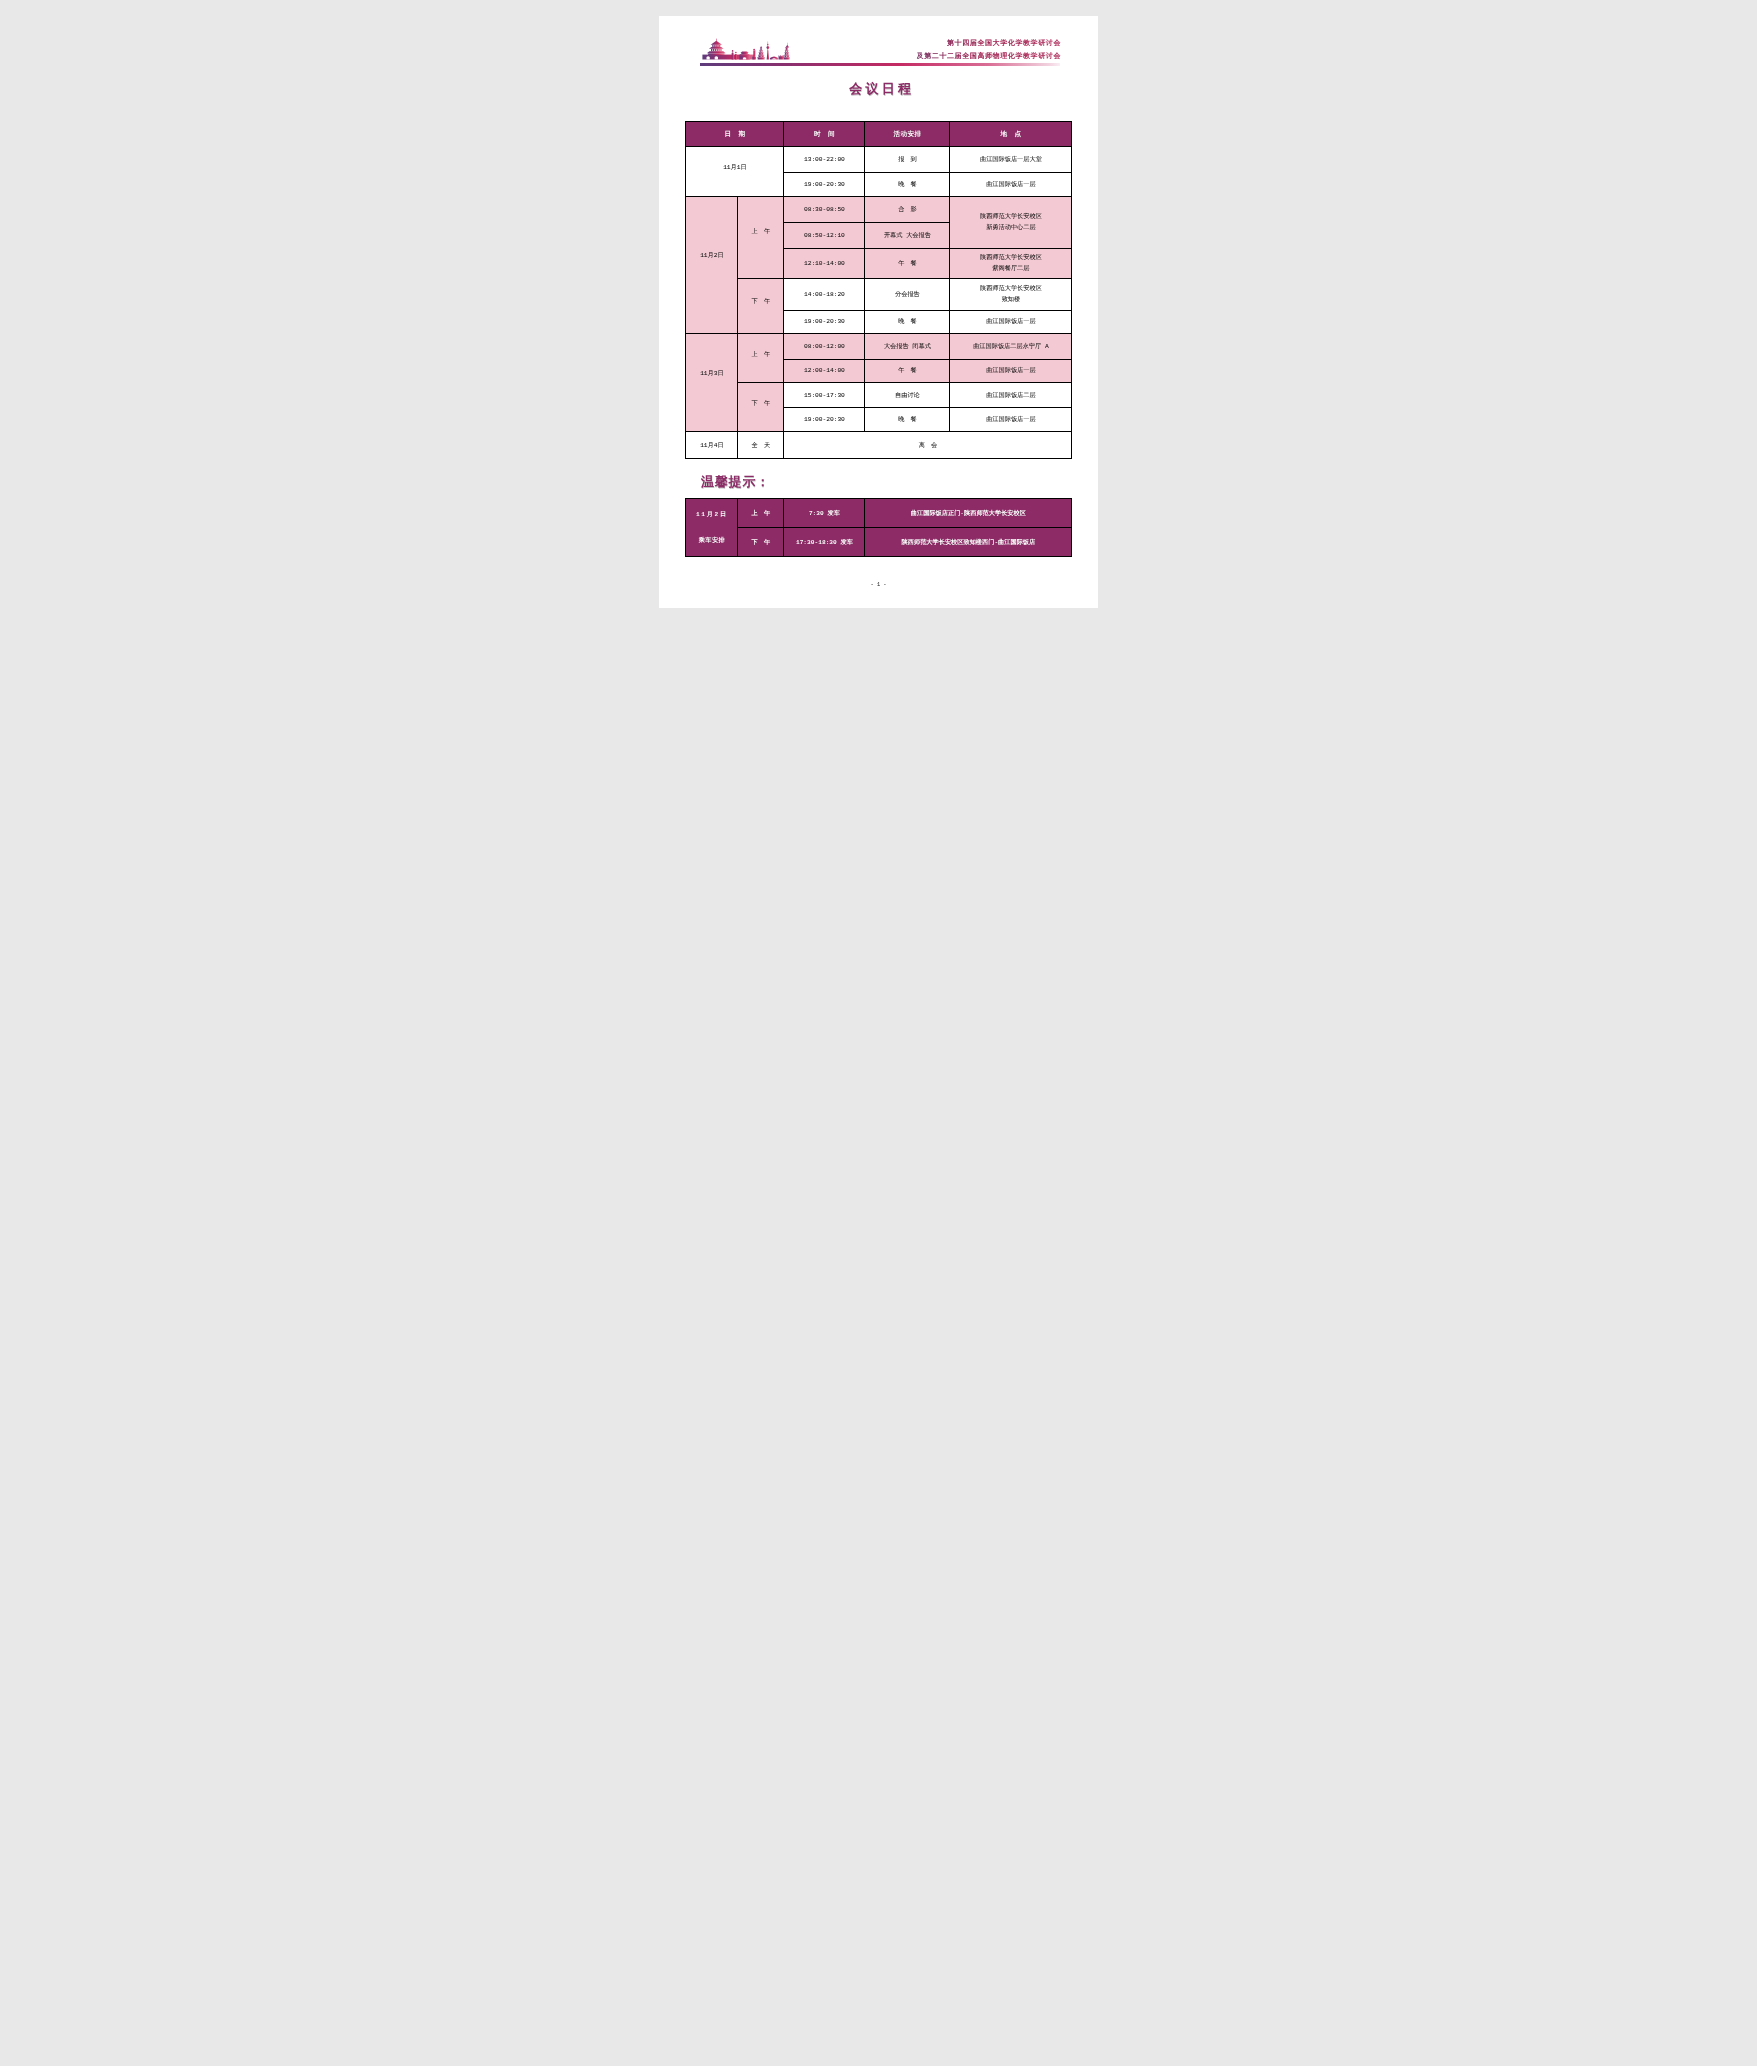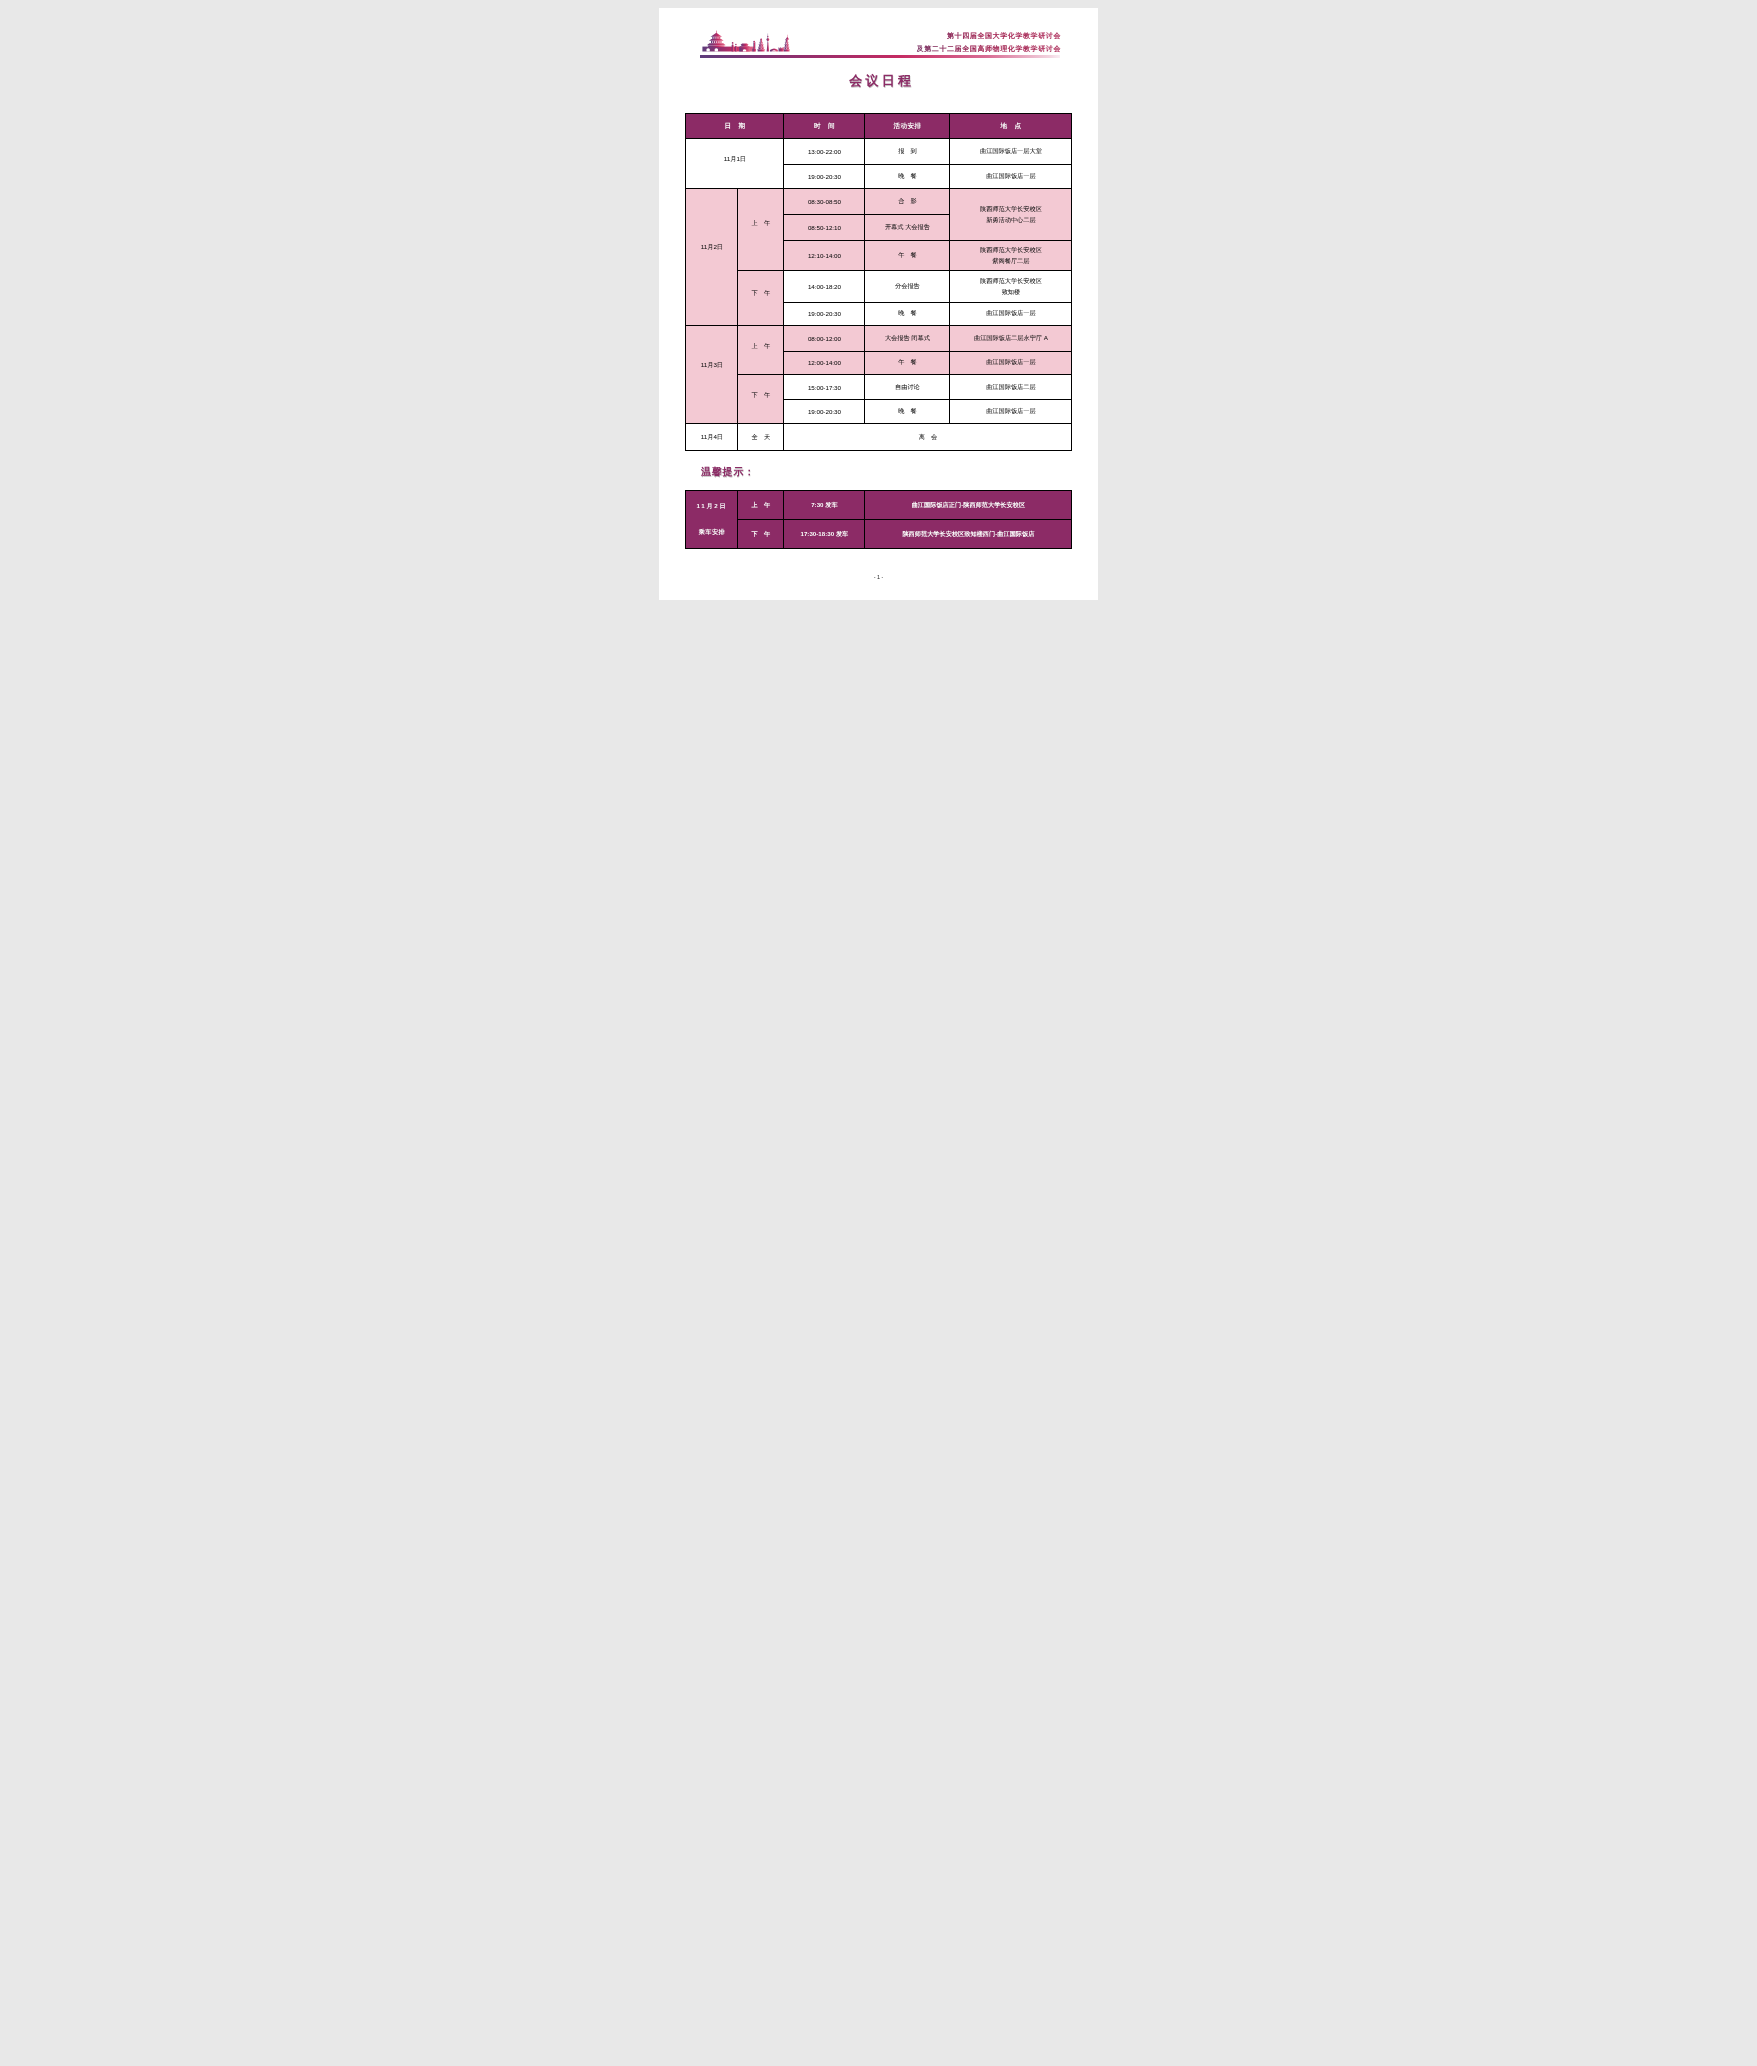--- a/index.html
+++ b/index.html
@@ -1,21 +1,21 @@
 <!DOCTYPE html>
 <html lang="zh" style="font-size:6.6px"><head>
 <meta charset="utf-8">
 <style>
   html,body{margin:0;padding:0;background:#e8e8e8;}
   .page{
     position:relative;
     width:439px;height:592px;
-    margin:8px auto;
+    margin:16px auto;
     background:#ffffff;
-    font-family:Liberation Sans, sans-serif;
+    font-family:Liberation Mono, monospace;
     color:#111;
     overflow:hidden;
     text-shadow:0.2px 0.4px 0.2px rgba(0,0,0,0.18);
   }
   
   .logo{position:absolute;left:43px;top:22px;width:88px;height:26px;}
   .banner-titles{position:absolute;top:20.7px;right:37px;text-align:right;}
   .banner-line{
     font-size:7px;font-weight:bold;line-height:13px;letter-spacing:0.6px;
     color:#C0255E;white-space:nowrap;
@@ -63,21 +63,21 @@
   .loc{white-space:pre-line;line-height:11px;}
   .pb46{padding-bottom:19px !important;}
   .pb44{padding-bottom:18px !important;}
   .pb28{padding-bottom:11.6px !important;}
   .pb20{padding-bottom:8.3px !important;}
   .pb16{padding-bottom:6.6px !important;}
   .pb14{padding-bottom:5.8px !important;}
   
   .notice-heading{
     position:absolute;left:42px;top:457px;margin:0;
-    font-size:10px;font-weight:bold;letter-spacing:0.8px;
+    font-size:13px;font-weight:bold;letter-spacing:0.8px;
     color:#8C2C66;
     text-shadow:0.4px 0.8px 0.4px rgba(80,80,80,0.35);
   }
   .notice{
     position:absolute;left:26.4px;top:482px;width:386px;
     border:0.4px solid #000;border-bottom:1.2px solid #000;
   }
   .notice td{
     border:0.4px solid #000;
     background:#8C2B66;color:#fff;

